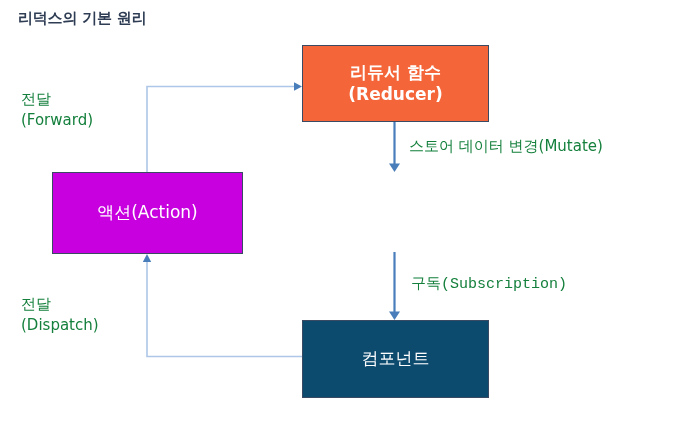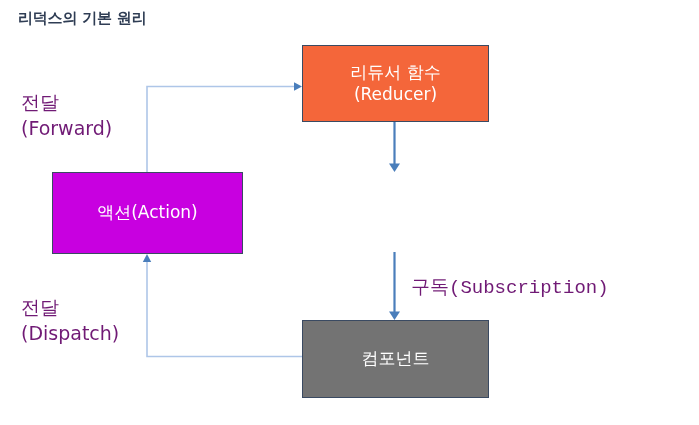--- a/index.html
+++ b/index.html
@@ -41,40 +41,41 @@
     text-align: center;
     color: #ffffff;
     font-size: 17px;
     line-height: 1.28;
     white-space: pre-line;
   }
   .node-reducer {
     left: 302px; top: 45px;
     width: 187px; height: 77px;
     background: #f4663a;
+    font-weight: bold;
   }
   .node-action {
     left: 52px; top: 172px;
     width: 191px; height: 82px;
     background: #c800e0;
   }
   .node-store {
     left: 302px; top: 172px;
     width: 187px; height: 80px;
     background: #3f72c4;
   }
   .node-component {
     left: 302px; top: 320px;
     width: 187px; height: 78px;
-    background: #737373;
+    background: #0c4a6e;
   }
   .edge-label {
     position: absolute;
-    color: #701a75;
-    font-size: 19px;
+    color: #15803d;
+    font-size: 15px;
     line-height: 1.38;
     white-space: pre-line;
   }
   .label-forward  { left: 21px;  top: 89px;  }
   .label-dispatch { left: 21px;  top: 294px; }
   .label-mutate   { left: 409px; top: 136px; }
   .label-subscription { left: 411px; top: 275px; font-family: Liberation Mono, monospace; }
   svg { overflow: visible; }
 </style>
 </head>
@@ -111,19 +112,20 @@
 (Reducer)</div>
 
   <div class="node node-action">액션(Action)</div>
 
 
   <div class="node node-component">컴포넌트</div>
 
   <div class="edge-label label-forward">전달
 (Forward)</div>
 
+  <div class="edge-label label-mutate">스토어 데이터 변경(Mutate)</div>
 
   <div class="edge-label label-subscription">구독(Subscription)</div>
 
   <div class="edge-label label-dispatch">전달
 (Dispatch)</div>
 
 </div>
 
 </body></html>

